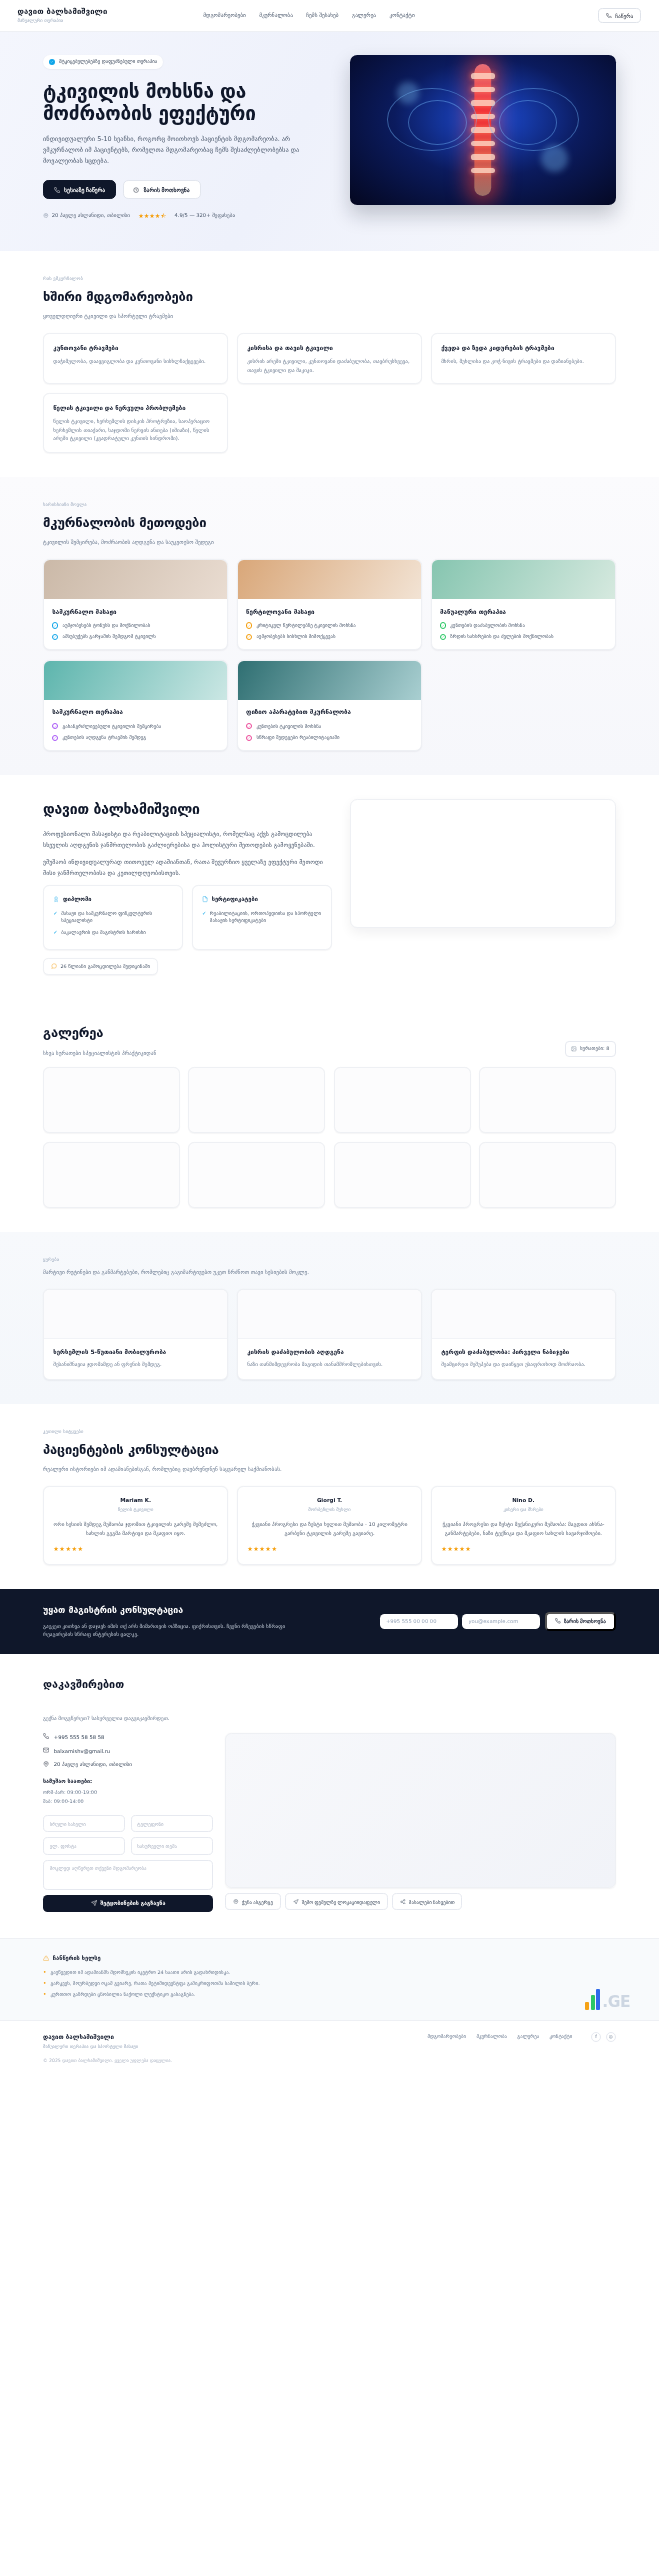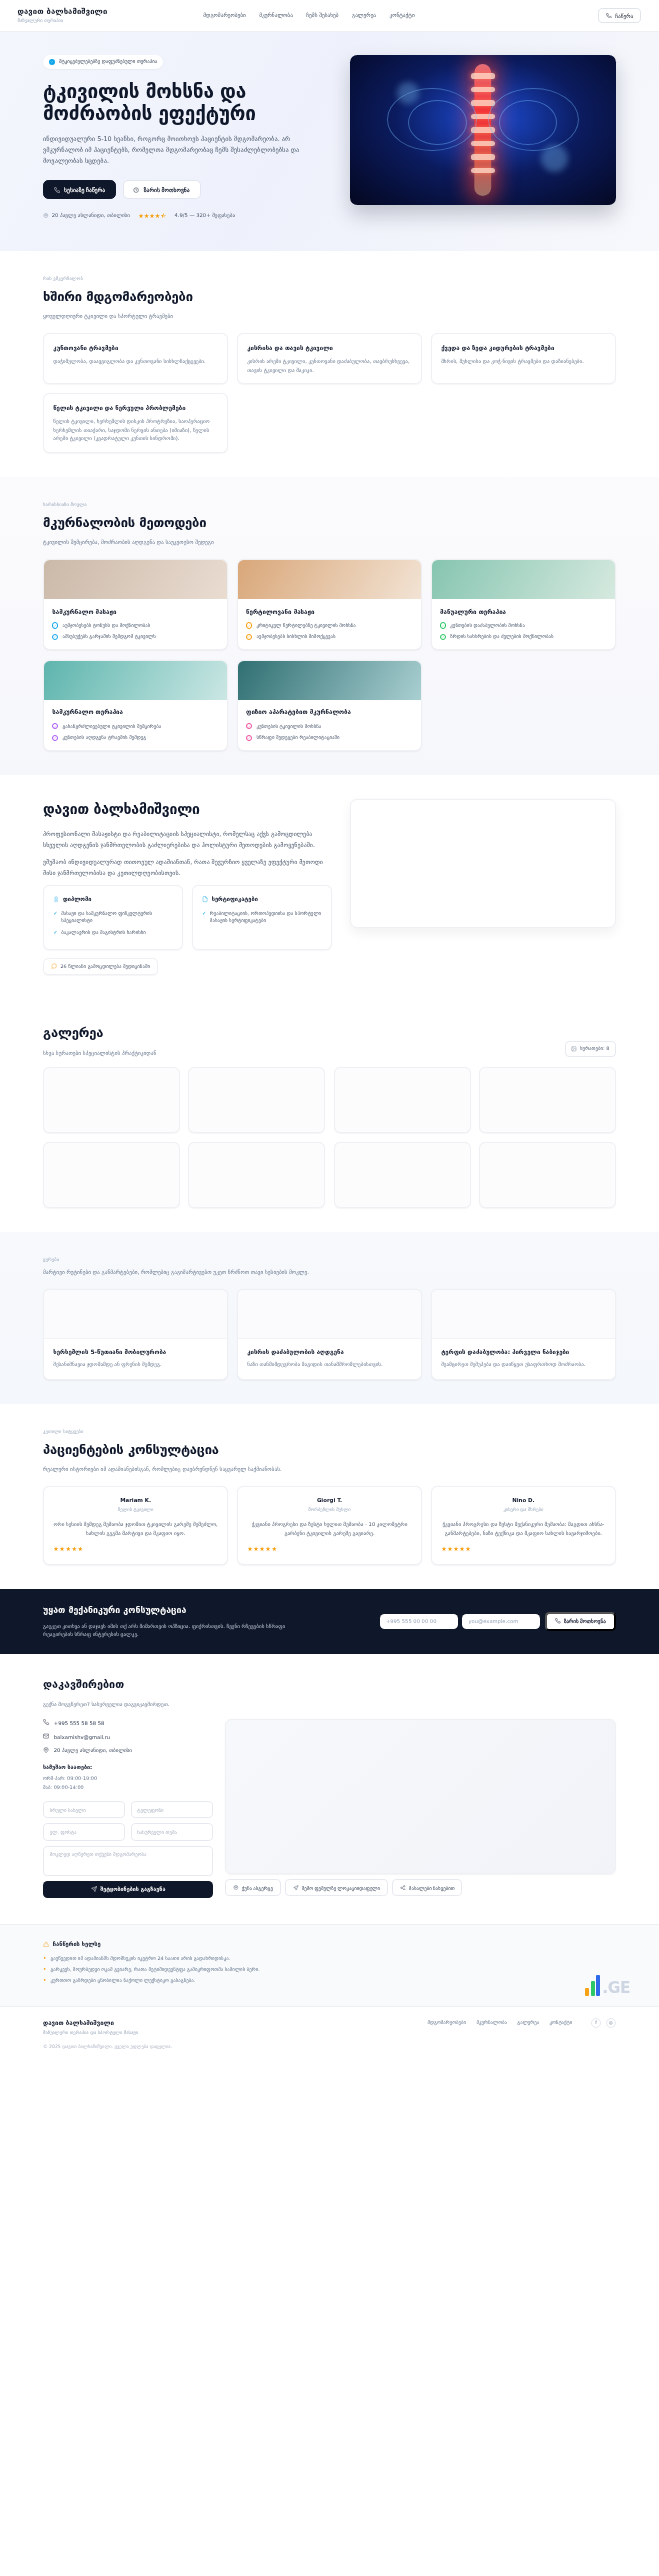--- a/index.html
+++ b/index.html
@@ -161,21 +161,21 @@
   .cta-form input{
     background:#fff;border:none;border-radius:4.6px;padding:4.6px 6.2px;font-size:5.2px;color:#0f172a;
     font-family:inherit;width:78px;outline:none;
   }
   .cta-form input::placeholder{color:#94a3b8}
   .cta-form .btn-w{background:#fff;color:#0f172a;border-radius:4.6px;padding:4.6px 8.2px;font-size:5.2px;font-weight:700;display:inline-flex;align-items:center;gap:3.1px;cursor:pointer;white-space:nowrap}
   .cta-form .btn-w svg{width:5.7px;height:5.7px;stroke:#0f172a;fill:none;stroke-width:1.8}
 
   
   .contact{background:#fff;padding:23px 0 26px}
-  h2.contact-title{font-size:10.8px;font-weight:700;color:#0f172a;margin-bottom:7px}
+  h2.contact-title{font-size:10.8px;font-weight:700;color:#0f172a;margin-bottom:21px}
   .contact-sub{font-size:5.2px;color:#64748b;margin-bottom:10.3px}
   .contact-grid{display:flex;gap:12.4px;align-items:flex-start}
   .contact-left{width:170px}
   .ci{display:flex;align-items:flex-start;gap:4.6px;margin-bottom:5.7px;font-size:5.2px;color:#334155}
   .ci svg{width:6.2px;height:6.2px;stroke:#0f172a;fill:none;stroke-width:1.6;margin-top:0.5px;flex:0 0 auto}
   .hours-title{font-size:5.4px;font-weight:700;color:#0f172a;margin:8.2px 0 3.6px}
   .hours-line{font-size:4.9px;color:#64748b;margin-bottom:2.1px}
   .frm{display:grid;grid-template-columns:1fr 1fr;gap:5.2px;margin-top:9.3px}
   .frm input,.frm textarea{
     border:0.5px solid #e6e9f0;border-radius:4.6px;padding:4.6px 5.7px;font-size:4.9px;
@@ -610,21 +610,21 @@
         <div class="tstars">★★★★★</div>
       </div>
     </div>
   </div>
 </section>
 
 <section class="ctaband">
   <div class="inner">
     <div class="cta-row">
       <div class="cta-left">
-        <h3>უყათ მექანიკური კონსულტაცია</h3>
+        <h3>უყათ მაგისტრის კონსულტაცია</h3>
         <p>გაუკეთ კითხვა ან დაჯავს იმის თქ არს მიმართვის ოპზიცია. ფიქრისთვის. ჩვენი რჩევების სწრაფი რეაგირების სწრაფ ინტერესის ცალკე.</p>
       </div>
       <div class="cta-form">
         <input type="text" placeholder="+995 555 00 00 00" style="">
         <input type="email" placeholder="you@example.com" style="">
         <button class="btn-w">
           <svg viewBox="0 0 24 24">
               <path d="M22 16.9v3a2 2 0 0 1-2.2 2 19.8 19.8 0 0 1-8.6-3.1 19.5 19.5 0 0 1-6-6A19.8 19.8 0 0 1 2.1 4.2 2 2 0 0 1 4.1 2h3a2 2 0 0 1 2 1.7c.1.9.4 1.8.7 2.7a2 2 0 0 1-.5 2.1L8.1 9.8a16 16 0 0 0 6 6l1.3-1.2a2 2 0 0 1 2.1-.5c.9.3 1.8.6 2.7.7a2 2 0 0 1 1.8 2.1z"></path>
             </svg>
           <span>ზარის მოთხოვნა</span>

